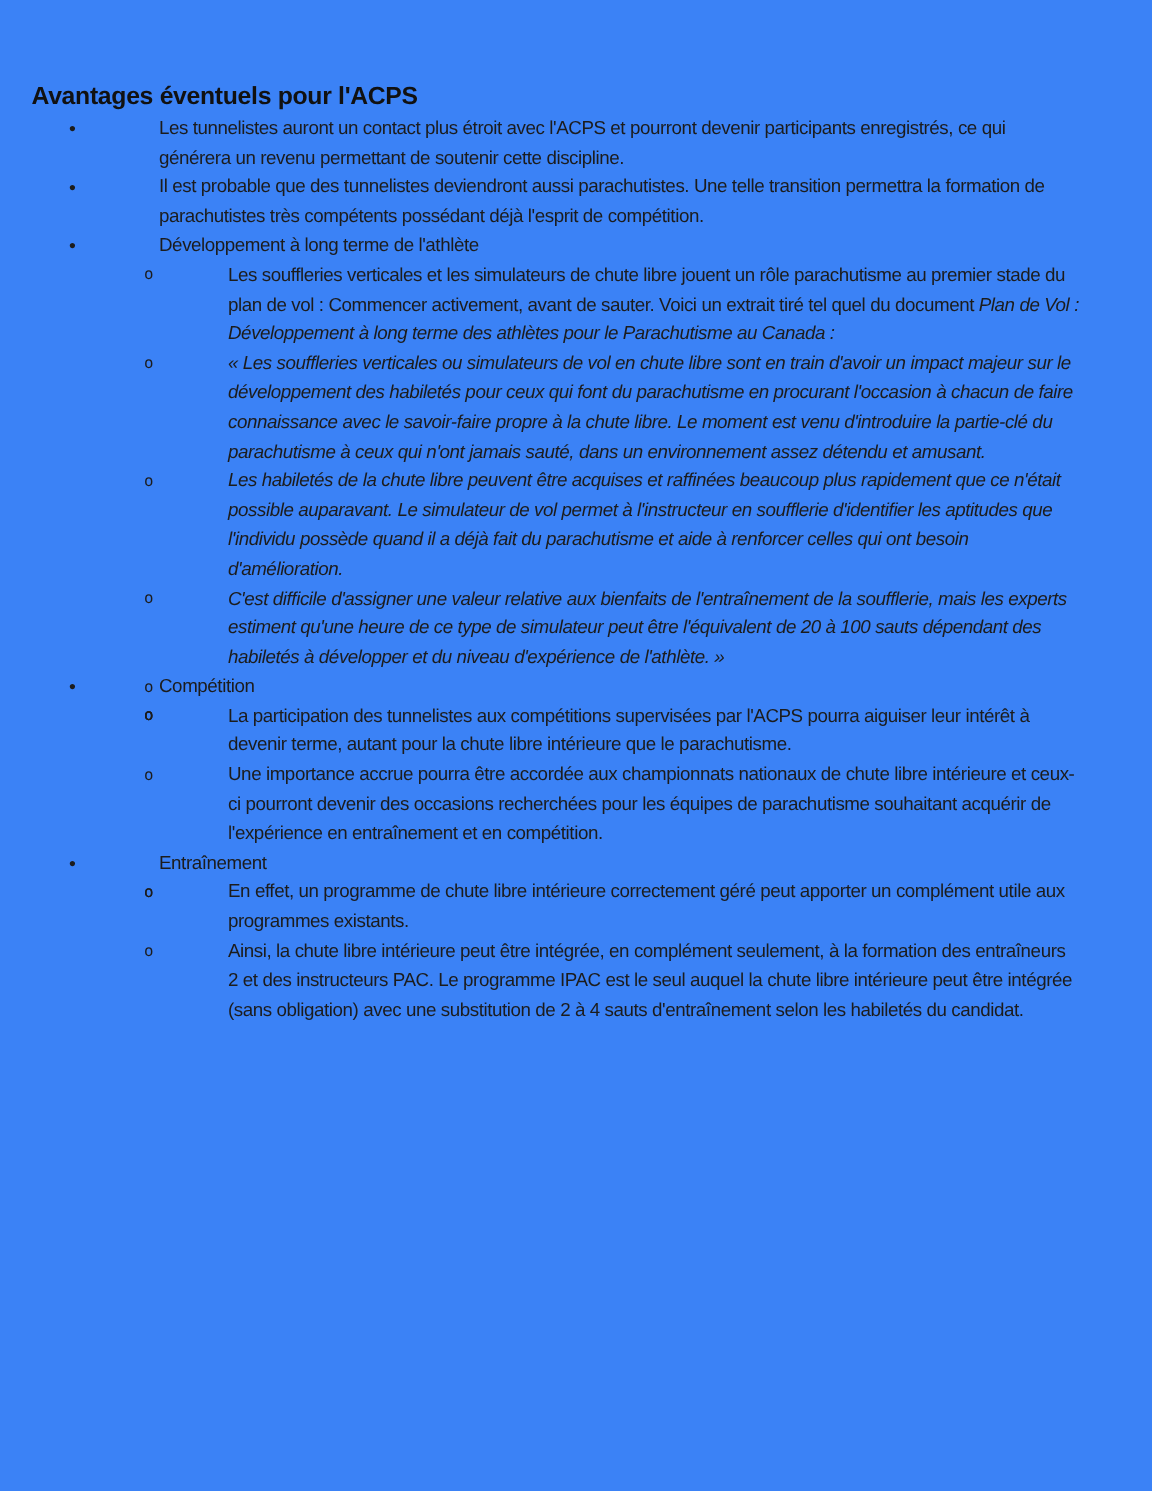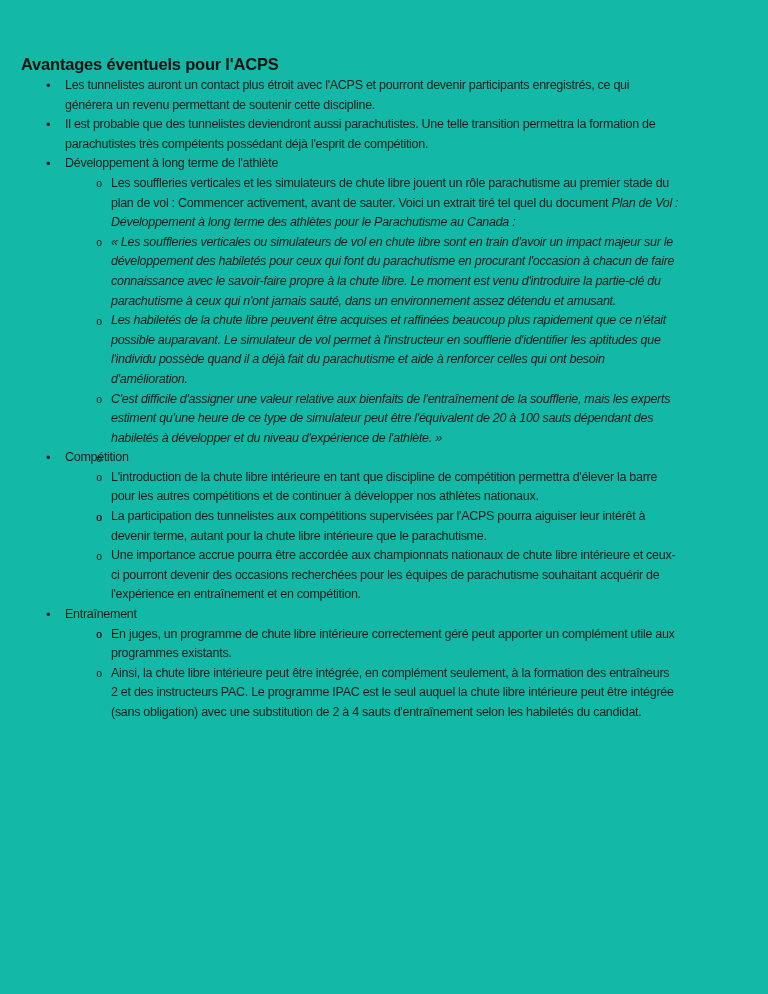--- a/index.html
+++ b/index.html
@@ -6,21 +6,21 @@
   html, body { margin: 0; padding: 0; }
   body {
     width: 768px; height: 994px;
     background: #ffffff;
     font-family: "Liberation Sans", sans-serif;
     color: #1c1c1c;
     overflow: hidden;
   }
   .page {
     position: absolute; inset: 0;
-    background: #14b8a6;
+    background: #3b82f6;
   }
   .title {
     margin: 54px 0 2px 21px;
     font-size: 16.5px;
     line-height: 20px;
     font-weight: 700;
     letter-spacing: -0.2px;
     color: #111111;
   }
   .list { width: 768px; }
@@ -37,21 +37,21 @@
     top: 0;
     color: #1c1c1c;
   }
   .lvl1 > .marker { left: 46px; font-size: 13px; }
   .lvl2 > .marker {
     left: 96px;
     font-family: "DejaVu Sans Mono", monospace;
     font-size: 10.5px;
     top: 0.5px;
   }
-  .text { white-space: pre-wrap; }
+  .text { white-space: pre-wrap; margin-left: 41px; }
   .i { font-style: italic; }
 </style>
 </head>
 <body>
 
 <div class="page">
   <h1 class="title">Avantages éventuels pour l'ACPS</h1>
   <div class="list">
       <div class="item lvl1">
         <span class="marker">•</span>
@@ -95,22 +95,20 @@
       </div>
       <div class="item lvl2">
         <span class="marker">o</span>
       </div>
       <div class="item lvl1">
         <span class="marker">•</span>
         <div class="text"><span>Compétition</span></div>
       </div>
       <div class="item lvl2">
         <span class="marker">o</span>
-        <div class="text"><span>L'introduction de la chute libre intérieure en tant que discipline de compétition permettra d'élever la barre
-pour les autres compétitions et de continuer à développer nos athlètes nationaux.</span></div>
       </div>
       <div class="item lvl2">
         <span class="marker">o</span>
       </div>
       <div class="item lvl2">
         <span class="marker">o</span>
         <div class="text"><span>La participation des tunnelistes aux compétitions supervisées par l'ACPS pourra aiguiser leur intérêt à
 devenir terme, autant pour la chute libre intérieure que le parachutisme.</span></div>
       </div>
       <div class="item lvl2">
@@ -121,21 +119,21 @@
       </div>
       <div class="item lvl1">
         <span class="marker">•</span>
         <div class="text"><span>Entraînement</span></div>
       </div>
       <div class="item lvl2">
         <span class="marker">o</span>
       </div>
       <div class="item lvl2">
         <span class="marker">o</span>
-        <div class="text"><span>En juges, un programme de chute libre intérieure correctement géré peut apporter un complément utile aux
+        <div class="text"><span>En effet, un programme de chute libre intérieure correctement géré peut apporter un complément utile aux
 programmes existants.</span></div>
       </div>
       <div class="item lvl2">
         <span class="marker">o</span>
         <div class="text"><span>Ainsi, la chute libre intérieure peut être intégrée, en complément seulement, à la formation des entraîneurs
 2 et des instructeurs PAC. Le programme IPAC est le seul auquel la chute libre intérieure peut être intégrée
 (sans obligation) avec une substitution de 2 à 4 sauts d'entraînement selon les habiletés du candidat.</span></div>
       </div>
     </div>
 </div>

